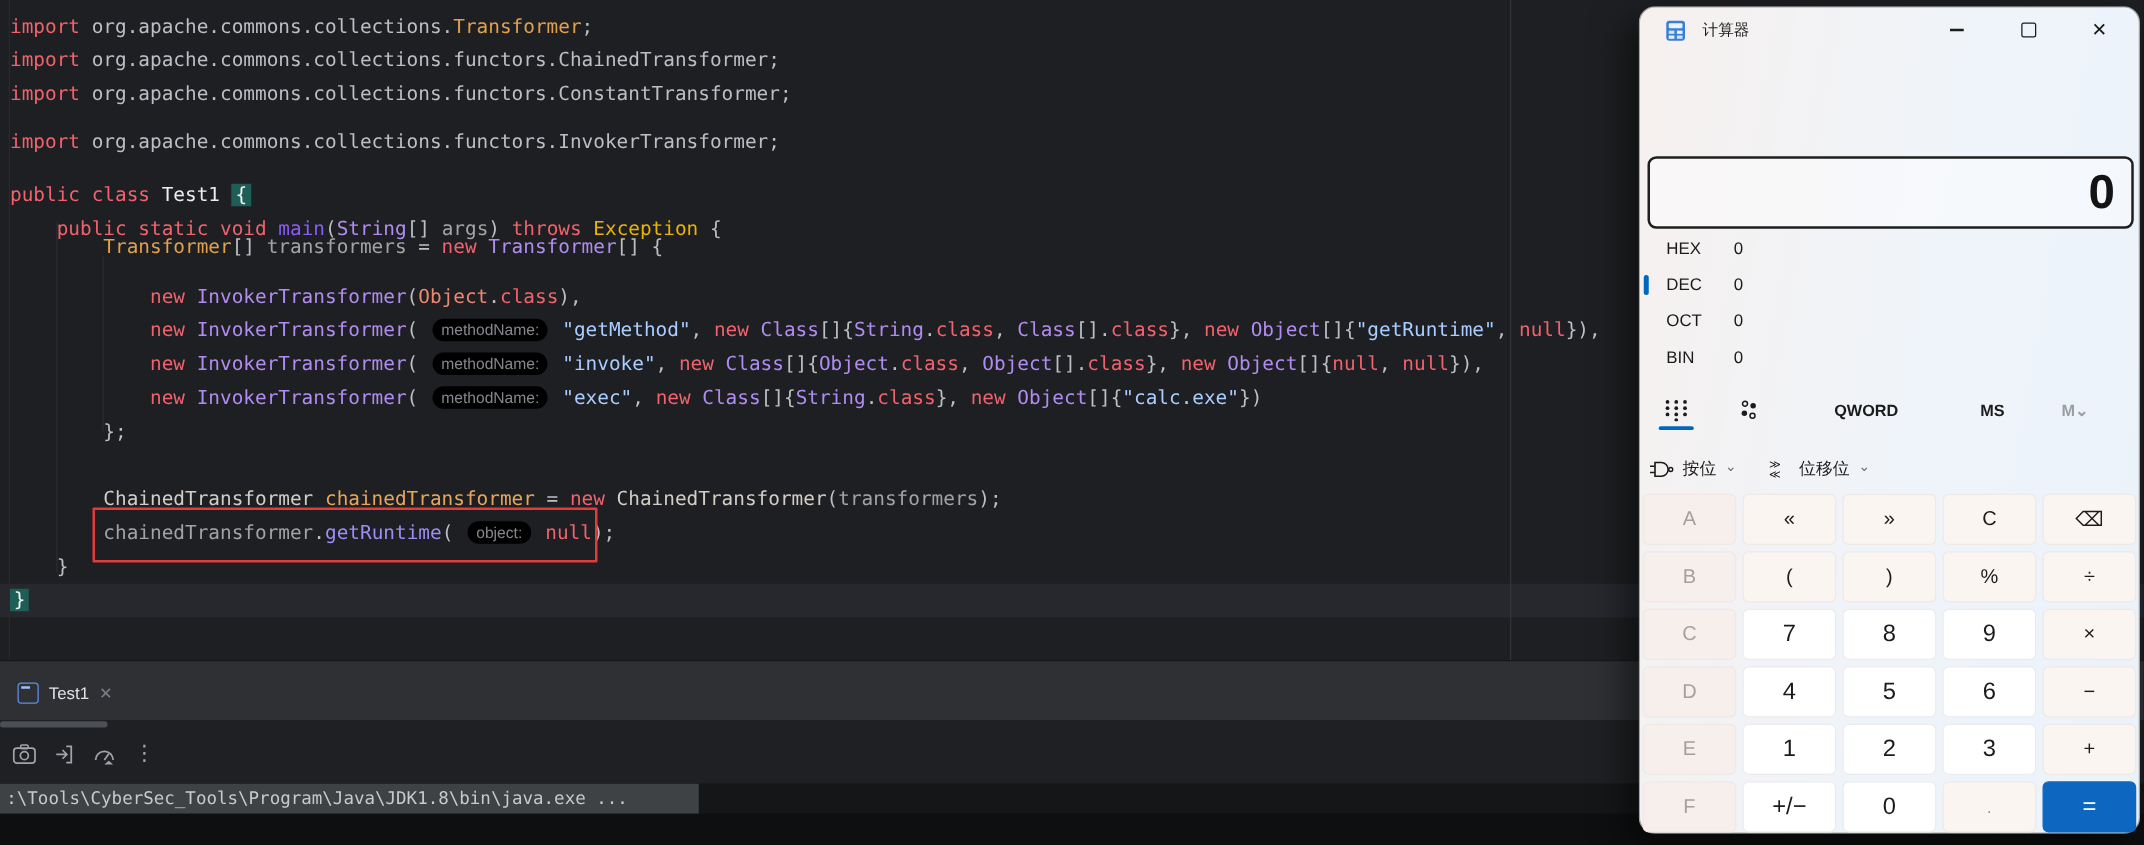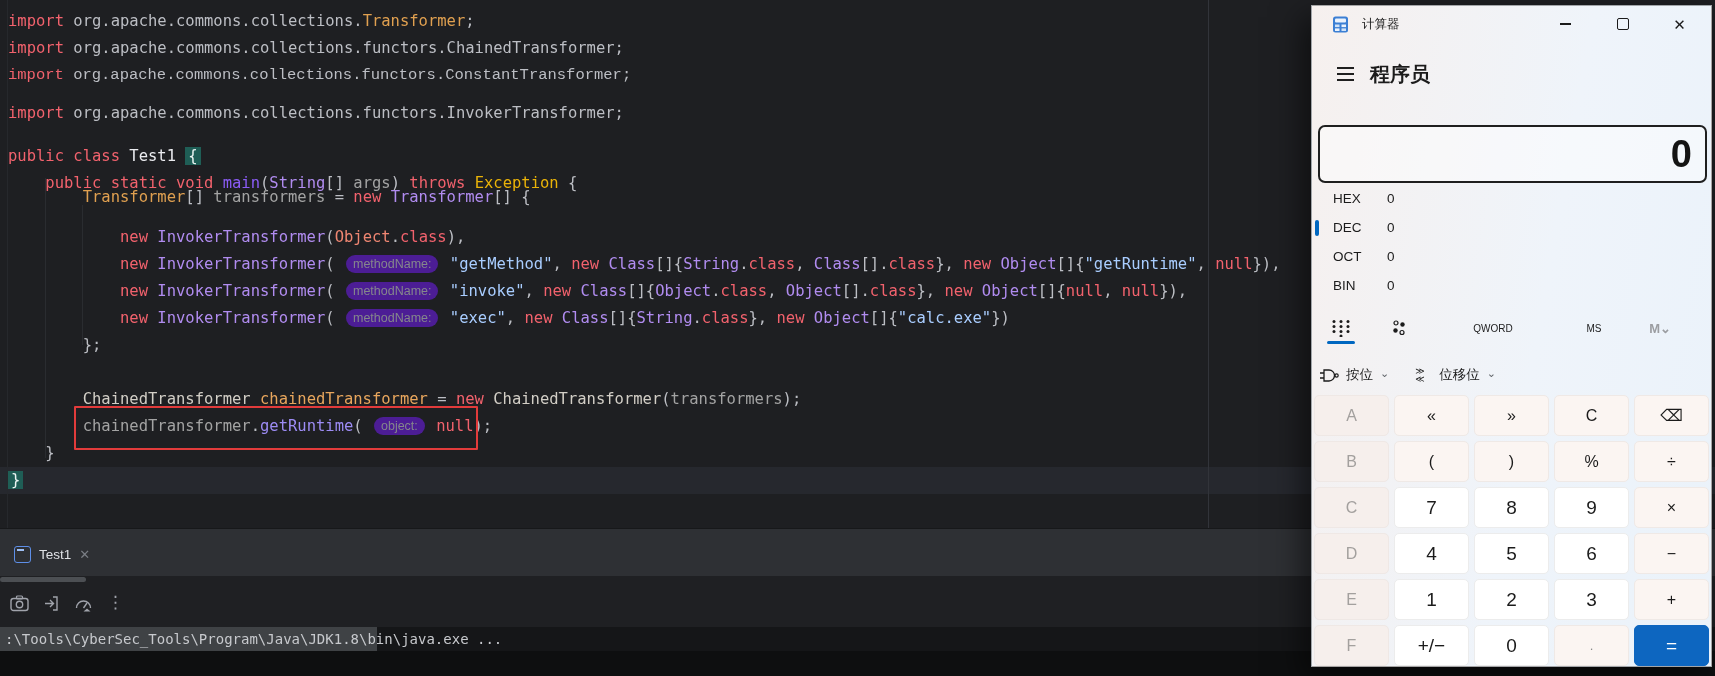--- a/index.html
+++ b/index.html
@@ -9,40 +9,40 @@
   .vline{position:absolute;top:0;width:1px;background:#2a2c30;}
   .code-line{position:absolute;left:8px;height:27px;line-height:27px;white-space:pre;
              font-family:"DejaVu Sans Mono","Liberation Mono",monospace;font-size:15.5px;color:#bcbec4;}
   .caret-band{position:absolute;left:0;width:1715px;height:27px;background:#26282e;}
   .red-box{position:absolute;border:2px solid #e23b3b;border-radius:1px;}
   .tk-kw{color:#f2626d}.tk-pl{color:#bcbec4}.tk-if{color:#e0a050}.tk-cl{color:#b18cf0}
   .tk-wh{color:#ebecf0}.tk-fn{color:#8b5cf6}.tk-vr{color:#a3a3a3}.tk-gy{color:#eab308}
   .tk-sa{color:#ef8672}.tk-st{color:#a9cdff}.tk-wt{color:#d2cec6}.tk-mt{color:#9d8cf5}
   .tk-vru{color:#e8a65d;text-decoration:underline;text-decoration-color:#b9bcc2;text-underline-offset:3px;}
   .tk-bh{color:#ecf5f3;background:#1f5e56;padding:0 3px;}
-  .tk-hint{display:inline-block;background:#4c1d95;color:#85878c;border-radius:9px;padding:0px 7px;
+  .tk-hint{display:inline-block;background:#000000;color:#85878c;border-radius:9px;padding:0px 7px;
            font-family:"Liberation Sans",sans-serif;font-size:12.5px;line-height:18px;vertical-align:1px;margin:0 2px;text-align:center;}
   
   #tabstrip{position:absolute;left:0;top:528px;width:1715px;height:48px;background:#2e3034;border-top:1px solid #17181a;}
   #run-tab{position:absolute;left:8px;top:8px;height:34px;display:flex;align-items:center;gap:8px;padding:0 6px;}
   #run-tab .tab-label{color:#dfe1e5;font-size:13.5px;}
   #run-tab .tab-close{color:#7a7e85;font-size:13px;}
   #console-icon{width:15px;height:15px;border:1.5px solid #5e8fe8;border-radius:3px;position:relative;background:#2e3034;}
   #console-icon:after{content:"";position:absolute;left:2px;top:2px;width:7px;height:2px;background:#9fc0f5;}
   #scroll-thumb{position:absolute;left:0;top:577px;width:86px;height:5px;border-radius:3px;background:#4c4f53;}
   #midband{position:absolute;left:0;top:576px;width:1715px;height:51px;background:#1f2023;}
   .toolrow{position:absolute;top:590px;height:26px;display:flex;align-items:center;gap:14px;left:10px;}
   .toolrow svg{display:block}
   #kebab{color:#a0a3ab;font-size:17px;line-height:16px;}
   #pathband{position:absolute;left:0;top:627px;width:1715px;height:24px;background:#151618;}
-  #pathbar{position:absolute;left:0;top:0;width:377px;height:24px;background:#3f4245;display:flex;align-items:center;}
+  #pathbar{position:absolute;left:0;top:0;width:559px;height:24px;background:#3f4245;display:flex;align-items:center;}
   #pathbar span{font-family:"DejaVu Sans Mono","Liberation Mono",monospace;font-size:14px;color:#c7c9cd;padding-left:5px;white-space:pre;}
   #bottomblack{position:absolute;left:0;top:651px;width:1715px;height:25px;background:#0e0f10;}
   
-  #calc{position:absolute;left:1311px;top:5px;width:401px;height:662px;border-radius:0;
+  #calc{position:absolute;left:1311px;top:5px;width:401px;height:662px;border-radius:13px;
         background:linear-gradient(100deg,#f6f0ee 0%,#eff4fa 55%,#eaf2fa 100%);
         box-shadow:-8px 12px 30px rgba(0,0,0,.55);border:1px solid rgba(70,70,70,.45);box-sizing:border-box;z-index:10;}
   #calc-titlebar{position:absolute;left:0;top:0;width:100%;height:36px;display:flex;align-items:center;}
   #calc-app-icon{margin-left:20px;width:17px;height:17px;}
   #calc-title{margin-left:13px;font-size:12.5px;color:#1b1b1b;}
   #win-controls{position:absolute;right:3px;top:0;height:36px;display:flex;}
   .winbtn{width:57px;height:36px;display:flex;align-items:center;justify-content:center;color:#1b1b1b;}
   .glyph-min{width:11px;height:1.4px;background:#1b1b1b;}
   .glyph-max{width:10px;height:10px;border:1.2px solid #1b1b1b;border-radius:2px;}
   .glyph-close{font-size:15px;line-height:15px;}
@@ -56,21 +56,21 @@
   #radix{position:absolute;left:0px;top:178px;width:395px;}
   .radix-row{position:relative;height:29px;display:flex;align-items:center;}
   .radix-bar{position:absolute;left:3px;top:6.5px;width:3.5px;height:16px;border-radius:2px;background:#0067c0;display:none;}
   .radix-row.active .radix-bar{display:block;}
   .radix-label{width:54px;margin-left:21px;font-size:13.5px;color:#1b1b1b;}
   .radix-value{font-size:13.5px;color:#1b1b1b;}
   #modebar{position:absolute;left:0;top:305px;width:395px;height:34px;display:flex;align-items:center;}
   #kp-toggle{position:relative;width:58px;display:flex;justify-content:center;}
   #kp-underline{position:absolute;left:50%;transform:translateX(-50%);bottom:-7px;width:28px;height:3px;border-radius:2px;background:#0067c0;}
   #bit-toggle{width:58px;display:flex;justify-content:center;}
-  .modetext{font-size:10px;font-weight:400;color:#1b1b1b;text-align:center;}
+  .modetext{font-size:13px;font-weight:700;color:#1b1b1b;text-align:center;}
   #wordsize{width:130px;}
   #ms-btn{width:72px;}
   #mem-menu{width:60px;color:#9b9da1;font-weight:600;font-size:13px;text-align:center;}
   #dropdown-row{position:absolute;left:8px;top:352px;width:387px;height:34px;display:flex;align-items:center;gap:26px;}
   .dd{display:flex;align-items:center;gap:7px;}
   .dd-label{font-size:13.5px;color:#1b1b1b;}
   .dd-chev{font-size:11px;color:#5f6368;transform:translateY(-2px);}
   #shift-icon{display:inline-block;width:17px;height:16px;font-size:9px;line-height:8px;color:#1b1b1b;letter-spacing:-1px;}
   #keypad{position:absolute;left:2px;top:389px;width:397px;display:grid;grid-template-columns:repeat(5,75px);grid-auto-rows:41px;gap:5px;}
   .kbtn{border-radius:5px;display:flex;align-items:center;justify-content:center;box-sizing:border-box;
@@ -86,21 +86,21 @@
 
 <div id="editor">
   <div class="caret-band" id="caret-band" style="top: 467px;"></div>
   <div class="vline" style="left:7px;height:528px;background:#26282c;"></div>
   <div class="vline" style="left:45px;top:178px;height:280px;"></div>
   <div class="vline" style="left:82px;top:205px;height:140px;"></div>
   <div class="vline" style="left:1208px;height:528px;background:#32343a;"></div>
   <div id="code-lines">
       <div class="code-line" style="top: 8px;"><span class="tk-kw">import </span><span class="tk-pl">org.apache.commons.collections.</span><span class="tk-if">Transformer</span><span class="tk-pl">;</span></div>
       <div class="code-line" style="top: 35px;"><span class="tk-kw">import </span><span class="tk-pl">org.apache.commons.collections.functors.ChainedTransformer;</span></div>
-      <div class="code-line" style="top: 62px; font-family: Liberation Mono, monospace;"><span class="tk-kw">import </span><span class="tk-pl">org.apache.commons.collections.functors.ConstantTransformer;</span></div>
+      <div class="code-line" style="top: 62px;"><span class="tk-kw">import </span><span class="tk-pl">org.apache.commons.collections.functors.ConstantTransformer;</span></div>
       <div class="code-line" style="top: 100px;"><span class="tk-kw">import </span><span class="tk-pl">org.apache.commons.collections.functors.InvokerTransformer;</span></div>
       <div class="code-line" style="top: 116px;"></div>
       <div class="code-line" style="top: 143px;"><span class="tk-kw">public class </span><span class="tk-wh">Test1 </span><span class="tk-bh">{</span></div>
       <div class="code-line" style="top: 170px;"><span class="tk-pl">    </span><span class="tk-kw">public static void </span><span class="tk-fn">main</span><span class="tk-pl">(</span><span class="tk-cl">String</span><span class="tk-pl">[] </span><span class="tk-vr">args</span><span class="tk-pl">) </span><span class="tk-kw">throws </span><span class="tk-gy">Exception </span><span class="tk-pl">{</span></div>
       <div class="code-line" style="top: 184px;"><span class="tk-pl">        </span><span class="tk-if">Transformer</span><span class="tk-pl">[] </span><span class="tk-vr">transformers</span><span class="tk-pl"> = </span><span class="tk-kw">new </span><span class="tk-cl">Transformer</span><span class="tk-pl">[] {</span></div>
       <div class="code-line" style="top: 224px;"><span class="tk-pl">            </span><span class="tk-kw">new </span><span class="tk-cl">InvokerTransformer</span><span class="tk-pl">(</span><span class="tk-sa">Object</span><span class="tk-pl">.</span><span class="tk-kw">class</span><span class="tk-pl">),</span></div>
       <div class="code-line" style="top: 251px;"><span class="tk-pl">            </span><span class="tk-kw">new </span><span class="tk-cl">InvokerTransformer</span><span class="tk-pl">( </span><span class="tk-hint">methodName:</span><span class="tk-pl"> </span><span class="tk-st">"getMethod"</span><span class="tk-pl">, </span><span class="tk-kw">new </span><span class="tk-cl">Class</span><span class="tk-pl">[]{</span><span class="tk-cl">String</span><span class="tk-pl">.</span><span class="tk-kw">class</span><span class="tk-pl">, </span><span class="tk-cl">Class</span><span class="tk-pl">[].</span><span class="tk-kw">class</span><span class="tk-pl">}, </span><span class="tk-kw">new </span><span class="tk-cl">Object</span><span class="tk-pl">[]{</span><span class="tk-st">"getRuntime"</span><span class="tk-pl">, </span><span class="tk-kw">null</span><span class="tk-pl">}),</span></div>
       <div class="code-line" style="top: 278px;"><span class="tk-pl">            </span><span class="tk-kw">new </span><span class="tk-cl">InvokerTransformer</span><span class="tk-pl">( </span><span class="tk-hint">methodName:</span><span class="tk-pl"> </span><span class="tk-st">"invoke"</span><span class="tk-pl">, </span><span class="tk-kw">new </span><span class="tk-cl">Class</span><span class="tk-pl">[]{</span><span class="tk-cl">Object</span><span class="tk-pl">.</span><span class="tk-kw">class</span><span class="tk-pl">, </span><span class="tk-cl">Object</span><span class="tk-pl">[].</span><span class="tk-kw">class</span><span class="tk-pl">}, </span><span class="tk-kw">new </span><span class="tk-cl">Object</span><span class="tk-pl">[]{</span><span class="tk-kw">null</span><span class="tk-pl">, </span><span class="tk-kw">null</span><span class="tk-pl">}),</span></div>
       <div class="code-line" style="top: 305px;"><span class="tk-pl">            </span><span class="tk-kw">new </span><span class="tk-cl">InvokerTransformer</span><span class="tk-pl">( </span><span class="tk-hint">methodName:</span><span class="tk-pl"> </span><span class="tk-st">"exec"</span><span class="tk-pl">, </span><span class="tk-kw">new </span><span class="tk-cl">Class</span><span class="tk-pl">[]{</span><span class="tk-cl">String</span><span class="tk-pl">.</span><span class="tk-kw">class</span><span class="tk-pl">}, </span><span class="tk-kw">new </span><span class="tk-cl">Object</span><span class="tk-pl">[]{</span><span class="tk-st">"calc.exe"</span><span class="tk-pl">})</span></div>
       <div class="code-line" style="top: 332px;"><span class="tk-pl">        };</span></div>
@@ -167,28 +167,20 @@
       <div class="winbtn">
           <span class="glyph-min"></span>
         </div>
       <div class="winbtn">
           <span class="glyph-max"></span>
         </div>
       <div class="winbtn">
           <span class="glyph-close">✕</span>
         </div>
     </div>
-  </div>
-  <div id="calc-header">
-    <div id="hamburger">
-        <i></i>
-        <i></i>
-        <i></i>
-      </div>
-    <span id="calc-mode">程序员</span>
   </div>
   <div id="display">
     <span>0</span>
   </div>
   <div id="radix">
       <div class="radix-row">
         <span class="radix-label">HEX</span>
         <span class="radix-value">0</span>
       </div>
       <div class="radix-row active">

